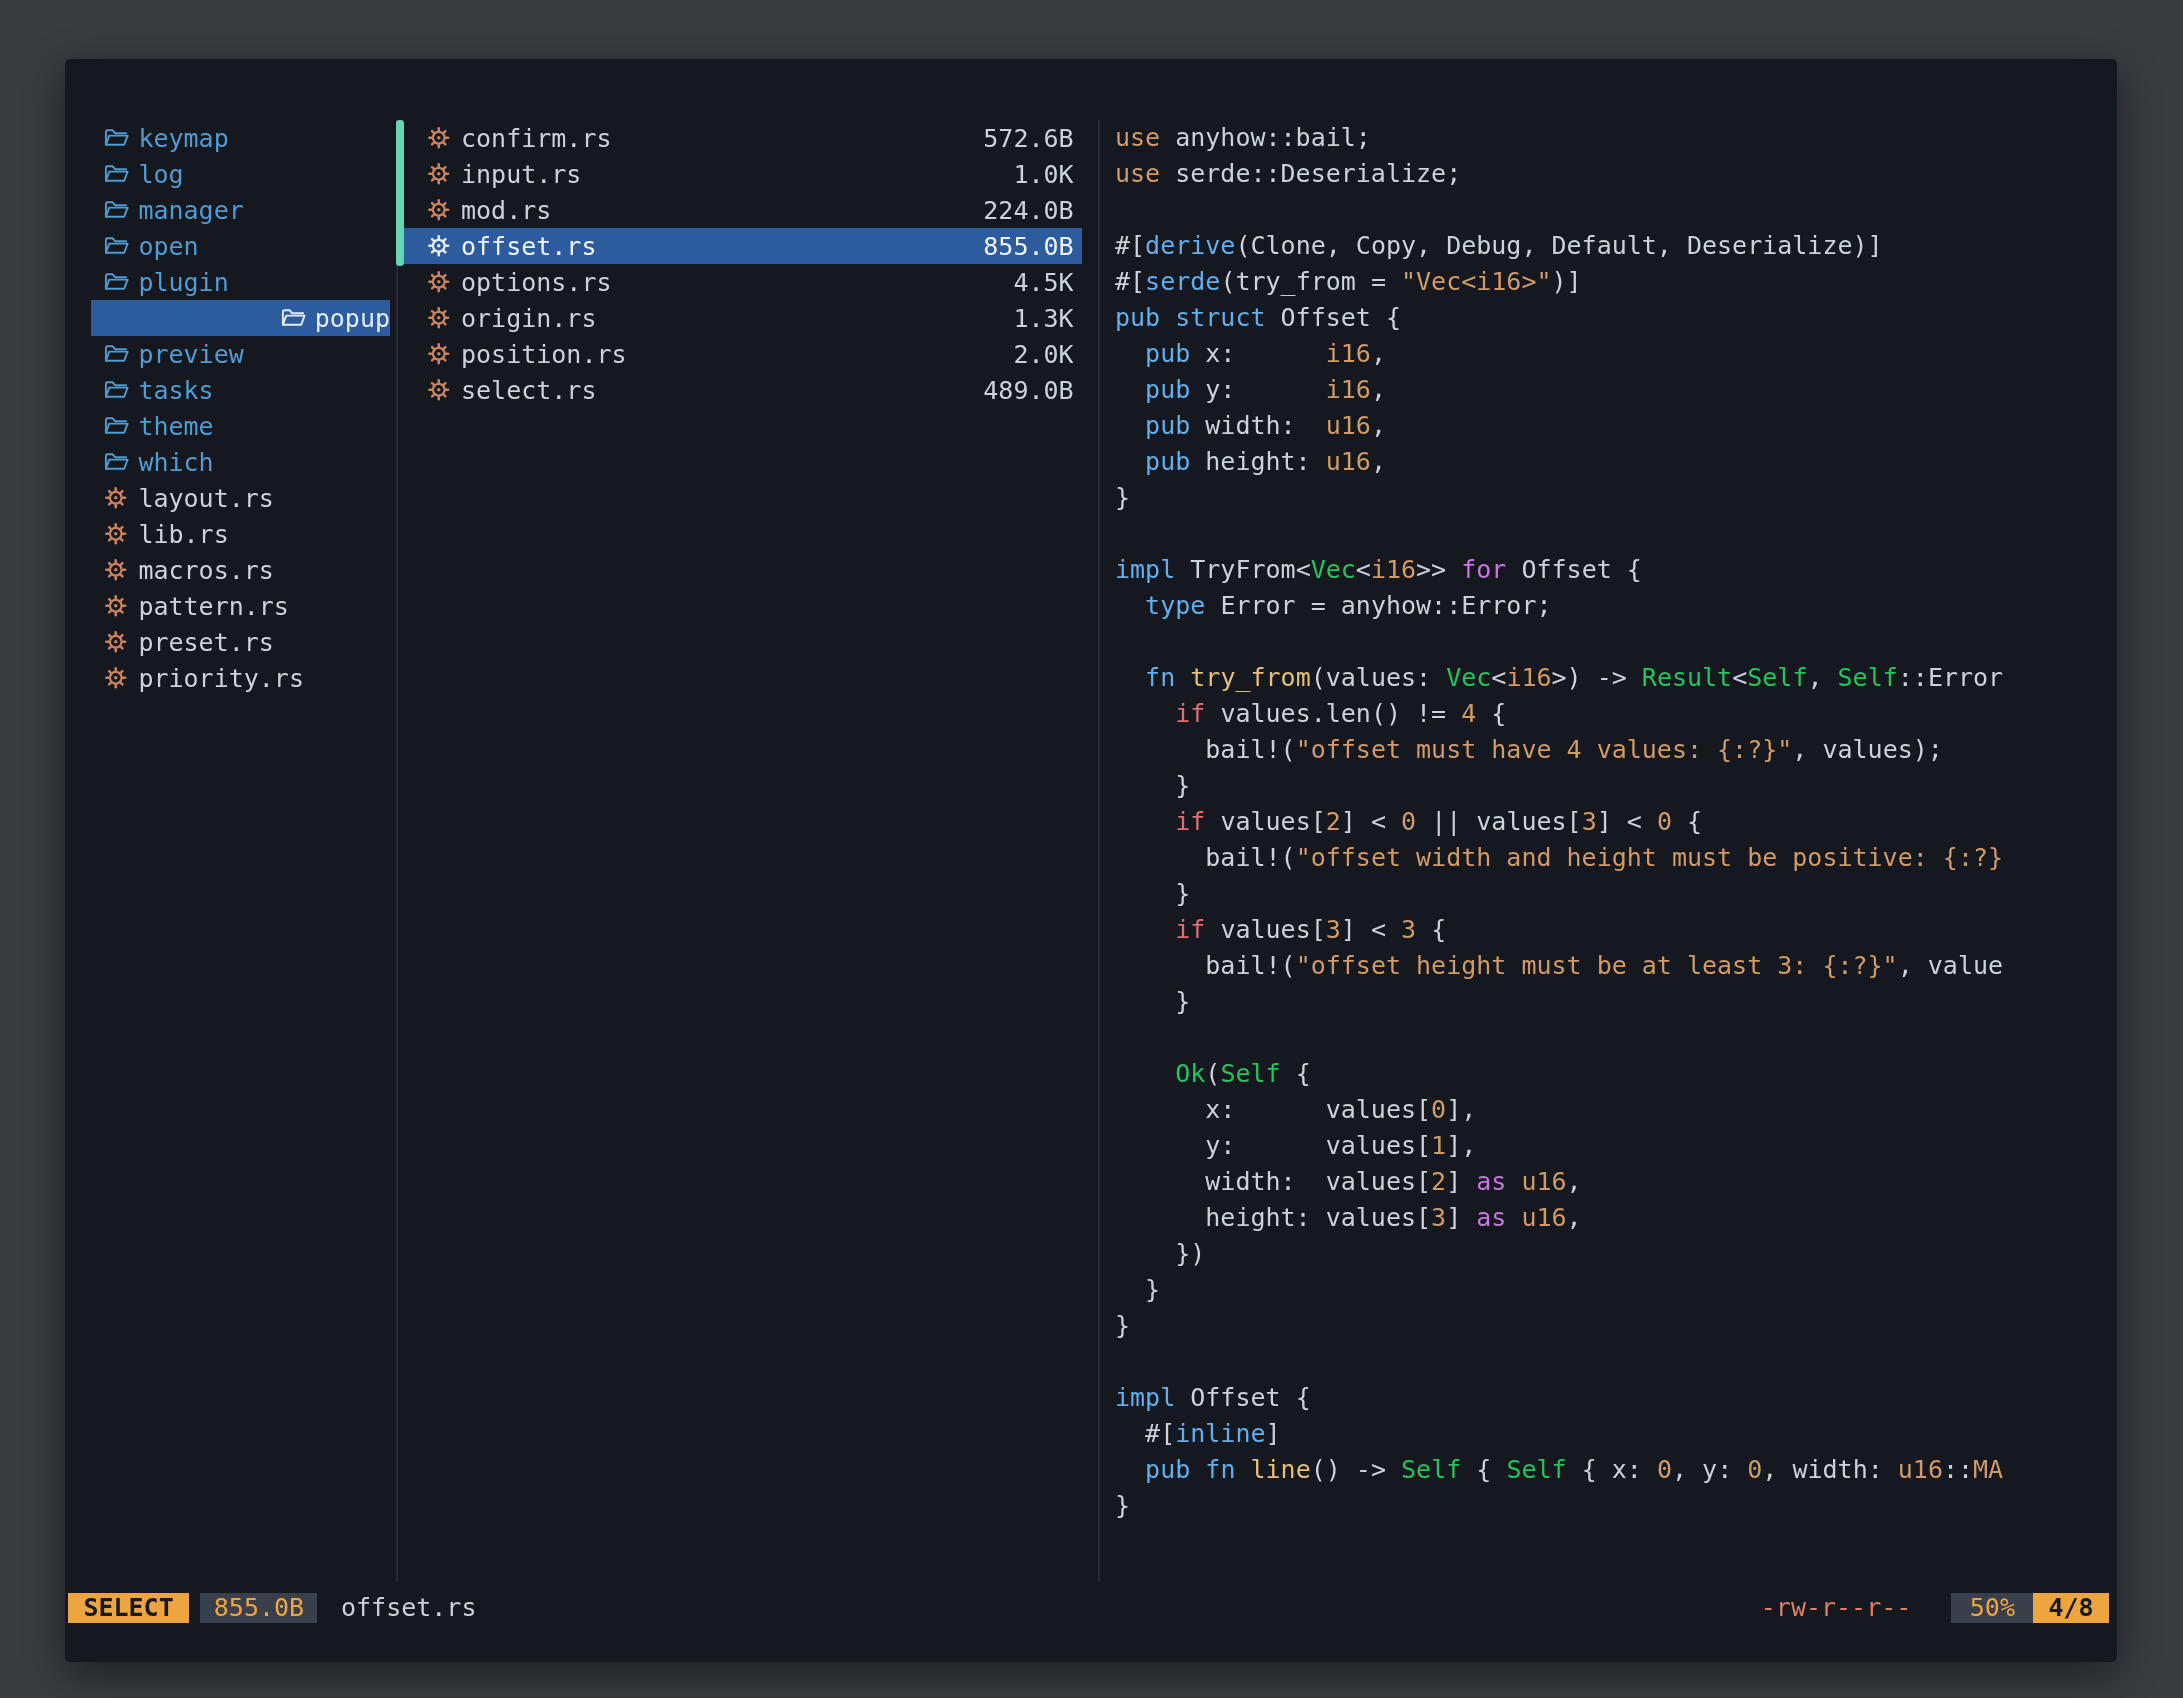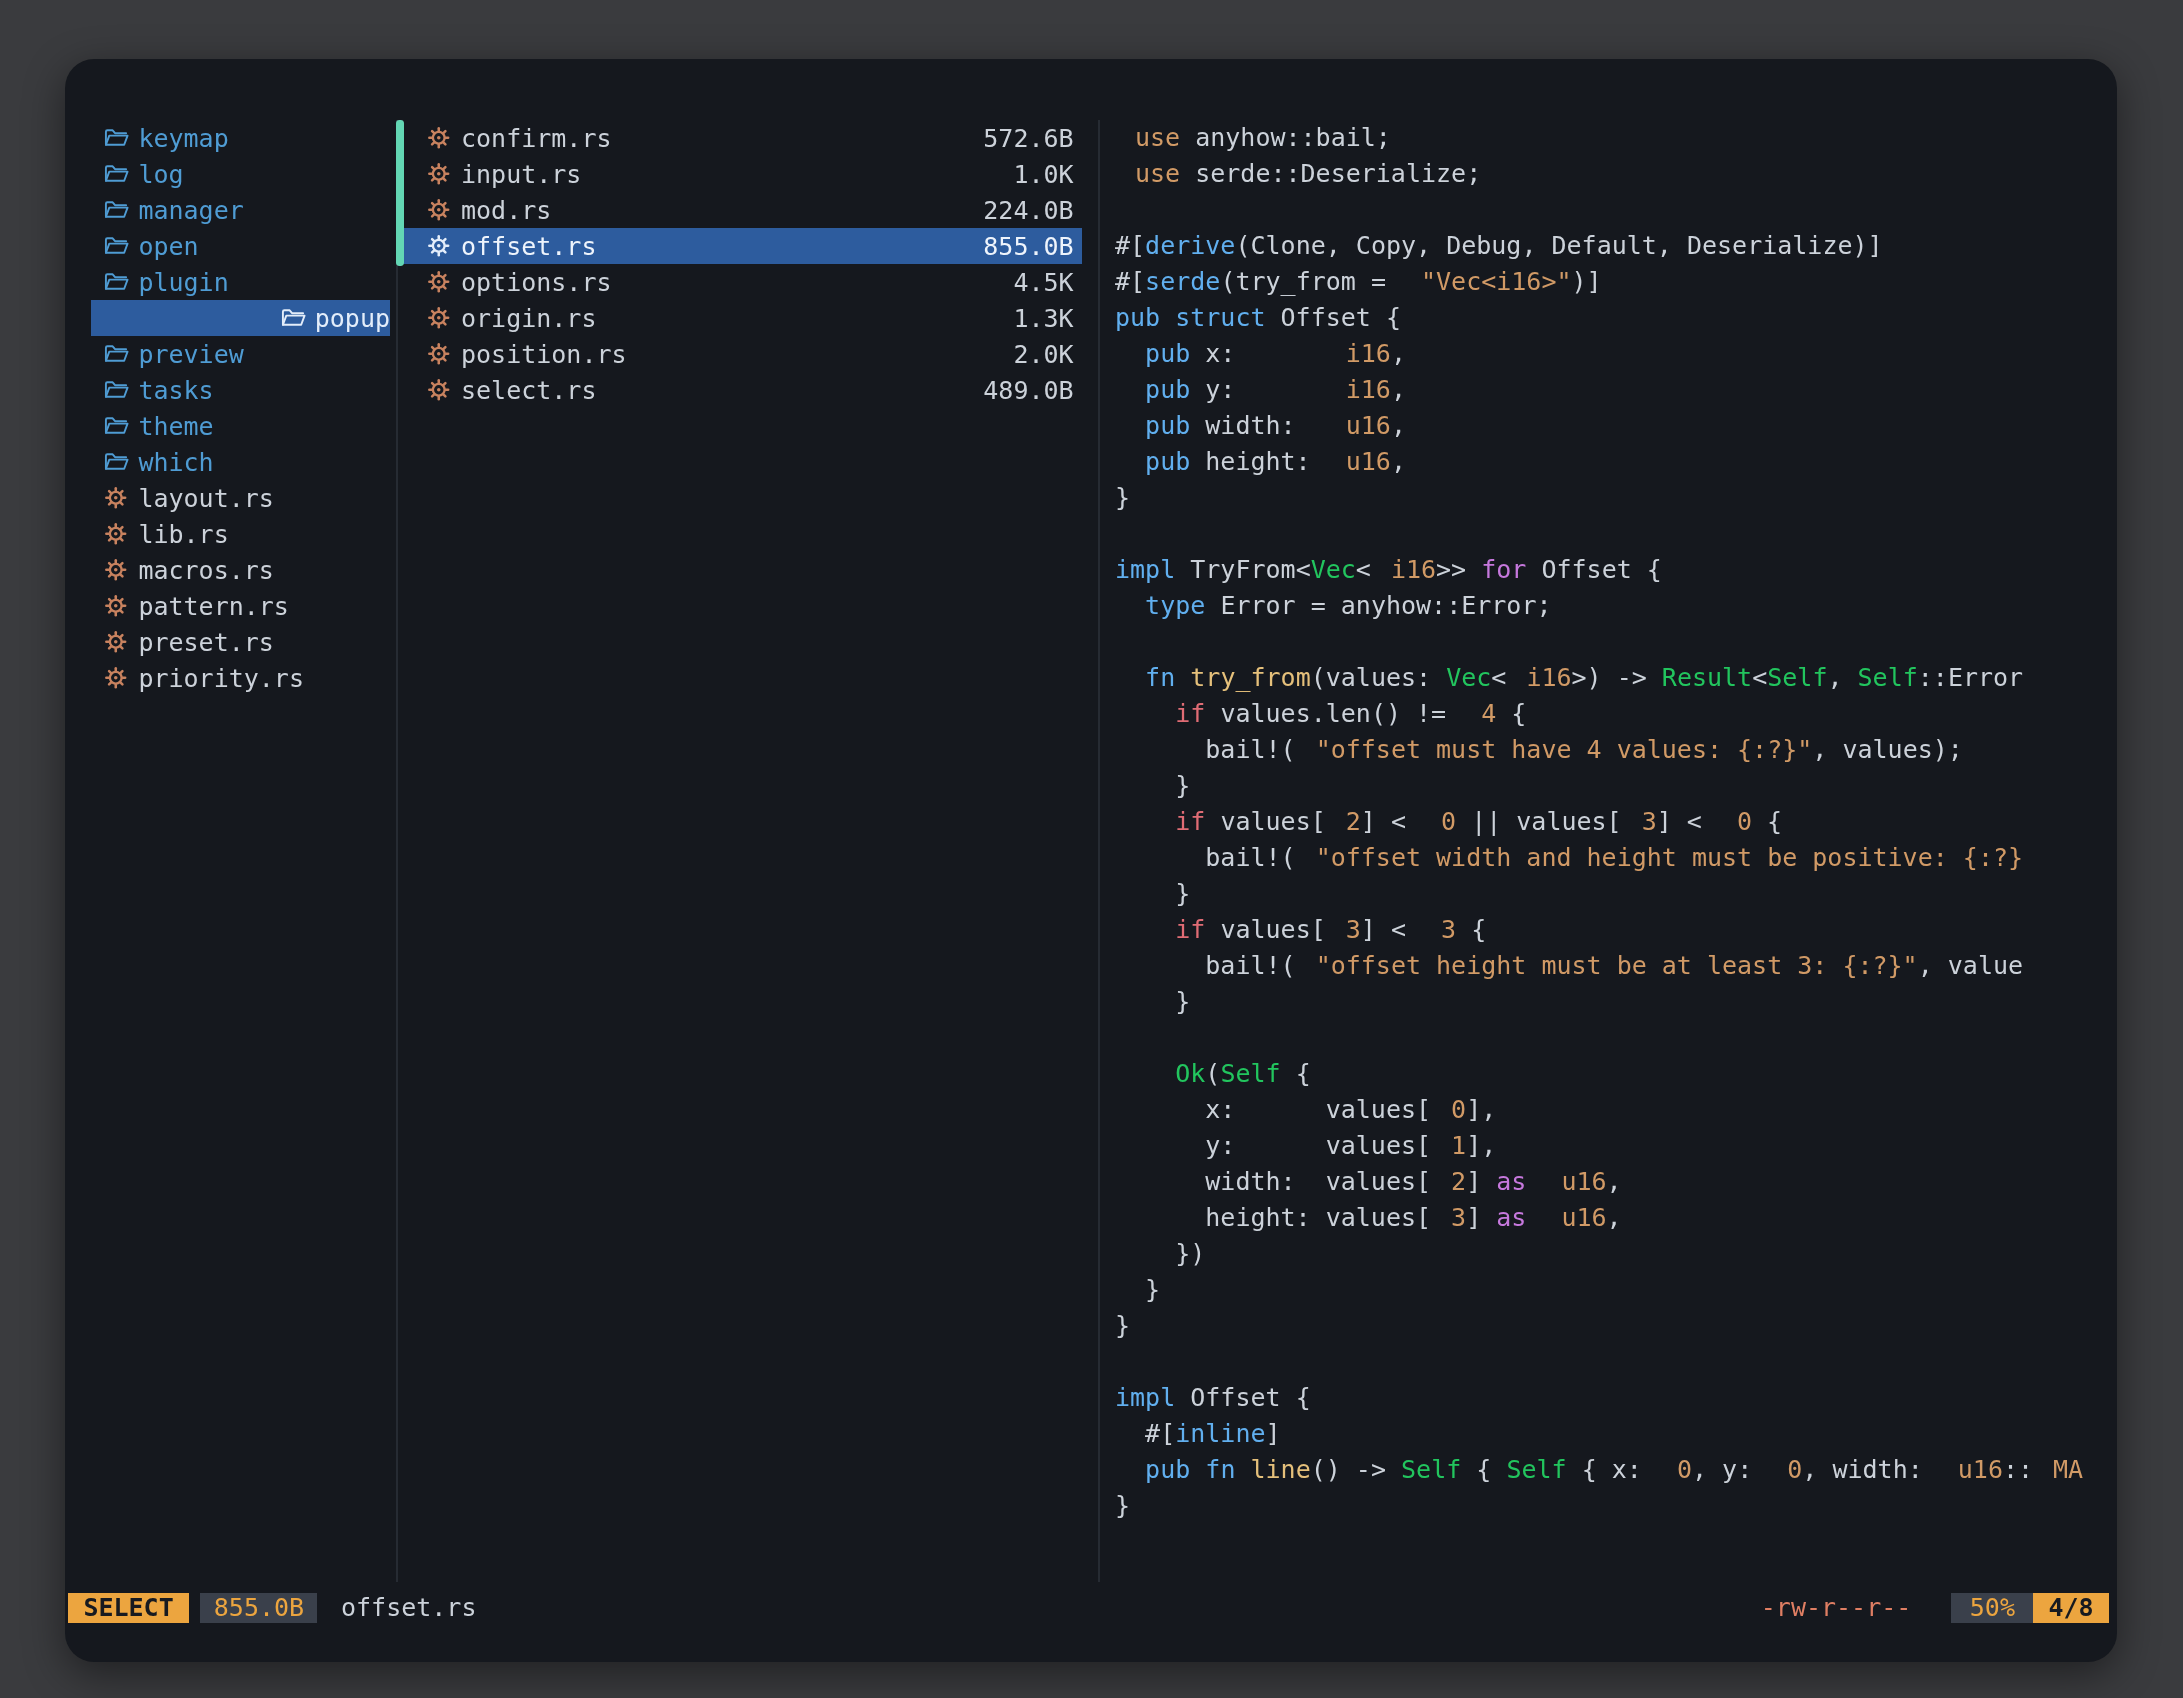--- a/index.html
+++ b/index.html
@@ -8,21 +8,21 @@
     background:#3a3b3e;
     font-family:"DejaVu Sans Mono", monospace;
     position:relative;
     overflow:hidden;
   }
   .terminal {
     position:absolute;
     left:65px; top:59px;
     width:2052px; height:1603px;
     background:#15181e;
-    border-radius:29px;
+    border-radius:5px;
     box-shadow:0 11.7px 42px rgba(0,0,0,.45);
     overflow:hidden;
     font-size:25px;
     color:#ccd2da;
   }
 
   
   .parent-col { position:absolute; left:26px; top:61px; width:299px; }
   .prow {
     height:36px; display:flex; align-items:center;
@@ -55,21 +55,21 @@
   .frow .fsize { margin-left:auto; color:#ccd2da; }
   .frow.sel { background:#2d5c9e; }
   .frow.sel .fname, .frow.sel .fsize { color:#eef4fc; }
   .frow.sel .icon { color:#e3edfa; }
 
   
   .preview { position:absolute; left:1050px; top:61px; right:10px; bottom:92px; overflow:hidden; }
   .cl { height:36px; line-height:36px; white-space:pre; }
   .tk-fg     { color:#ccd2da; }
   .tk-blue   { color:#61afef; }
-  .tk-orange { color:#d19a66;margin-left:20px; }
+  .tk-orange { color:#d19a66; }
   .tk-red    { color:#e06c75; }
   .tk-purple { color:#c678dd; }
   .tk-cyan   { color:#22c55e; }
   .tk-yellow { color:#e5c07b; }
 
   
   .status {
     position:absolute; left:3.4px; right:8.4px; bottom:35px; height:39px;
     display:flex; align-items:center; font-size:25px; white-space:nowrap;
   }

